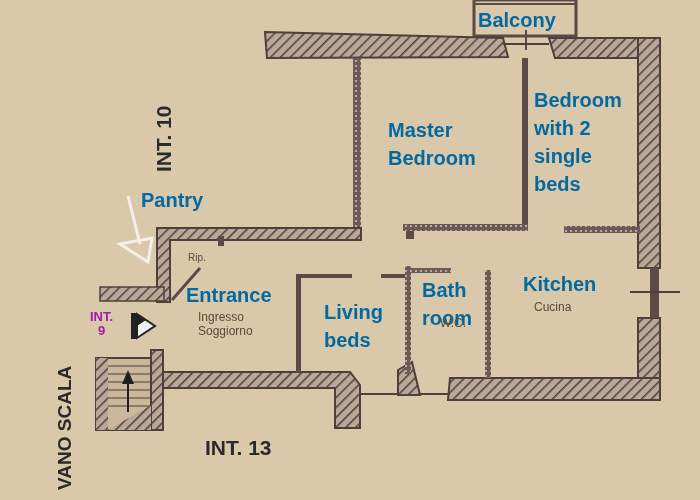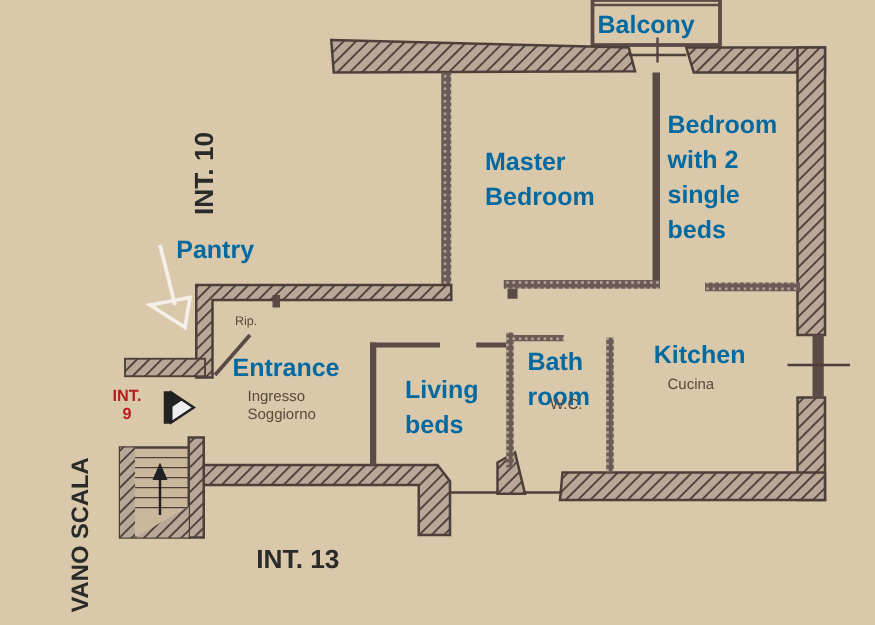--- a/index.html
+++ b/index.html
@@ -106,16 +106,16 @@
 Soggiorno</div>
 <div class="lbl" style="left:324px;top:298px;">Living
 beds</div>
 <div class="lbl" style="left:422px;top:276px;">Bath
 room</div>
 <div class="sub" style="left:440px;top:316px;">W.C.</div>
 <div class="lbl" style="left:523px;top:270px;">Kitchen</div>
 <div class="sub" style="left:534px;top:300px;">Cucina</div>
 
 <div class="int rot" style="left:152px;top:172px;transform:rotate(-90deg);">INT. 10</div>
-<div class="sub" style="left:90px;top:310px;color:#b91c1c;font-weight:bold;font-size:13px;text-align:center;">INT.
+<div class="sub" style="left:90px;top:310px;color:#a21caf;font-weight:bold;font-size:13px;text-align:center;">INT.
 9</div>
 <div class="int" style="left:205px;top:436px;">INT. 13</div>
 <div class="int rot" style="left:54px;top:490px;font-size:19px;transform:rotate(-90deg);">VANO SCALA</div>
 
 </body></html>

